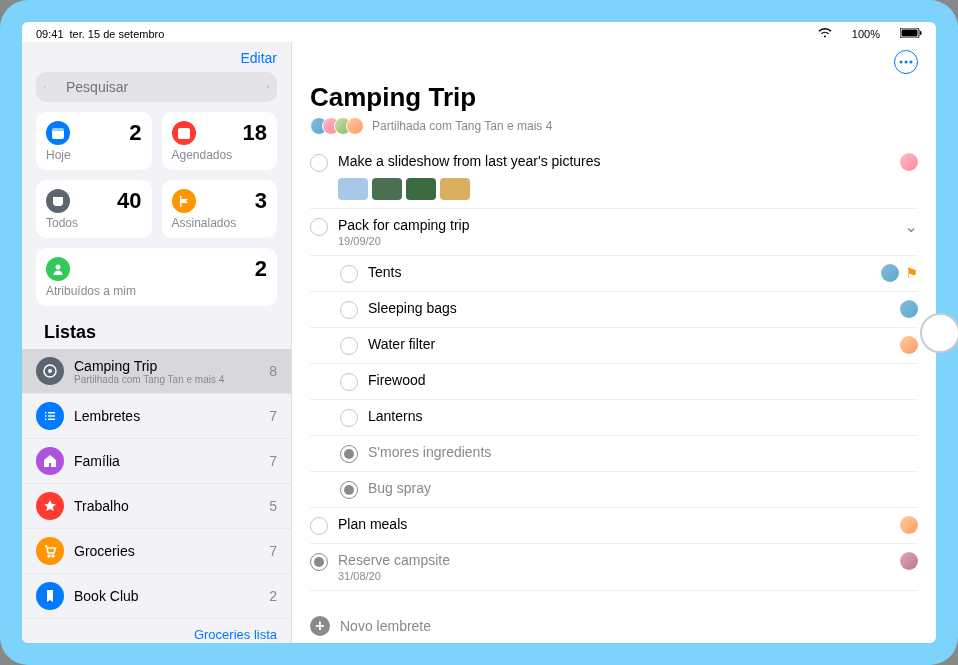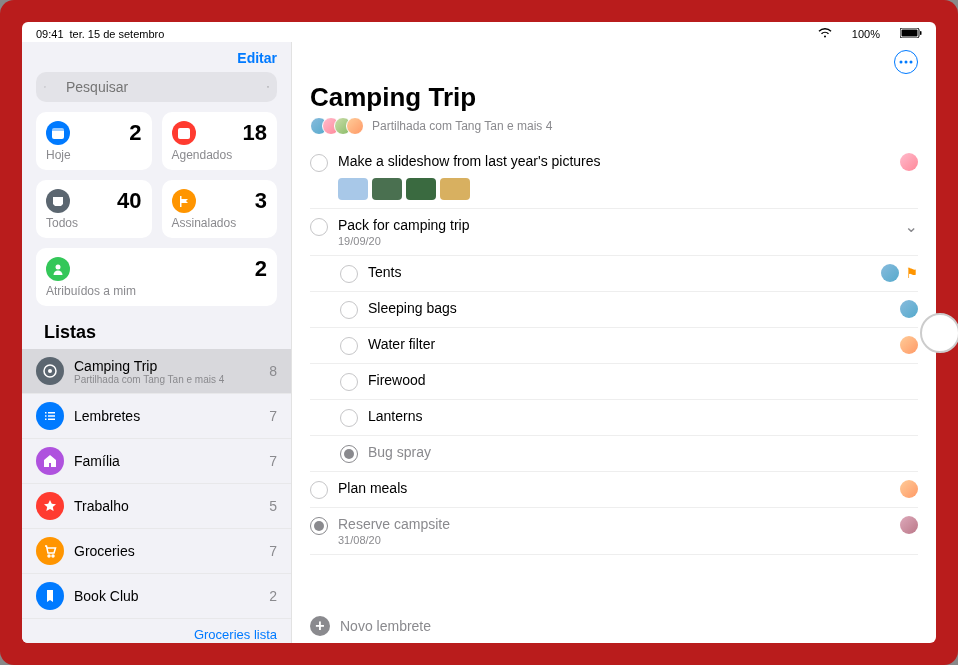--- a/index.html
+++ b/index.html
@@ -1,30 +1,30 @@
 <!DOCTYPE html>
 <html><head>
 <meta charset="utf-8">
 <style>
 * { margin: 0; padding: 0; box-sizing: border-box; font-family: -apple-system, BlinkMacSystemFont, "Helvetica Neue", sans-serif; }
 body { background: #888; display: flex; justify-content: center; align-items: center; height: 100vh; }
-.device { width: 958px; height: 665px; background: #b91c1c; border-radius: 14px; padding: 22px; position: relative; }
+.device { width: 958px; height: 665px; background: #7dd3fc; border-radius: 28px; padding: 22px; position: relative; }
 .home-button { position: absolute; right: -2px; top: 50%; transform: translateY(-50%); width: 40px; height: 40px; border-radius: 50%; border: 2px solid #ccc; background: #fff; }
 .screen { width: 100%; height: 100%; background: #fff; border-radius: 6px; display: flex; flex-direction: column; overflow: hidden; position: relative; }
 
 .statusbar { position: absolute; top: 0; left: 0; right: 0; height: 24px; display: flex; justify-content: space-between; align-items: center; padding: 0 14px; font-size: 11px; z-index: 10; }
 .statusbar .left { color: #000; display: flex; gap: 6px; }
 .statusbar .right { color: #000; display: flex; gap: 20px; align-items: center; }
 
 .main { display: flex; flex: 1; padding-top: 20px; }
 
 
 .sidebar { width: 270px; background: #f2f2f7; display: flex; flex-direction: column; padding: 4px 0 0 0; border-right: 1px solid #e2e2e2; }
 .sidebar-top { display: flex; justify-content: flex-end; padding: 4px 14px 6px; }
-.edit-btn { color: #007aff; font-size: 14px; background: none; border: none; cursor: pointer; font-weight: bold; }
+.edit-btn { color: #007aff; font-size: 14px; background: none; border: none; cursor: pointer; }
 .search { margin: 0 14px 10px; background: #e3e3e8; border-radius: 10px; height: 30px; display: flex; align-items: center; padding: 0 8px; gap: 20px; }
 .search svg { width: 14px; height: 14px; fill: #8a8a8e; }
 .search input { border: none; background: none; outline: none; flex: 1; font-size: 14px; color: #8a8a8e; }
 .mic { width: 14px; height: 14px; fill: #8a8a8e; }
 
 .cards { display: grid; grid-template-columns: 1fr 1fr; gap: 10px; padding: 0 14px; }
 .card { background: #fff; border-radius: 10px; padding: 8px 10px; display: flex; flex-direction: column; cursor: pointer; }
 .card.wide { grid-column: 1 / -1; }
 .card-row { display: flex; justify-content: space-between; align-items: center; }
 .card-icon { width: 24px; height: 24px; border-radius: 50%; display: flex; align-items: center; justify-content: center; }
@@ -372,20 +372,30 @@
         <div class="reminder-title">Lanterns</div>
 
       </div>
       <div class="reminder-meta"></div>
     </div>
             </div>
             <div class="reminder sub">
     <div class="reminder-row">
       <div class="radio done"></div>
       <div class="reminder-body">
+        <div class="reminder-title done">S'mores ingredients</div>
+
+      </div>
+      <div class="reminder-meta"></div>
+    </div>
+            </div>
+            <div class="reminder sub">
+    <div class="reminder-row">
+      <div class="radio done"></div>
+      <div class="reminder-body">
         <div class="reminder-title done">Bug spray</div>
 
       </div>
       <div class="reminder-meta"></div>
     </div>
             </div>
             <div class="reminder">
     <div class="reminder-row">
       <div class="radio"></div>
       <div class="reminder-body">

